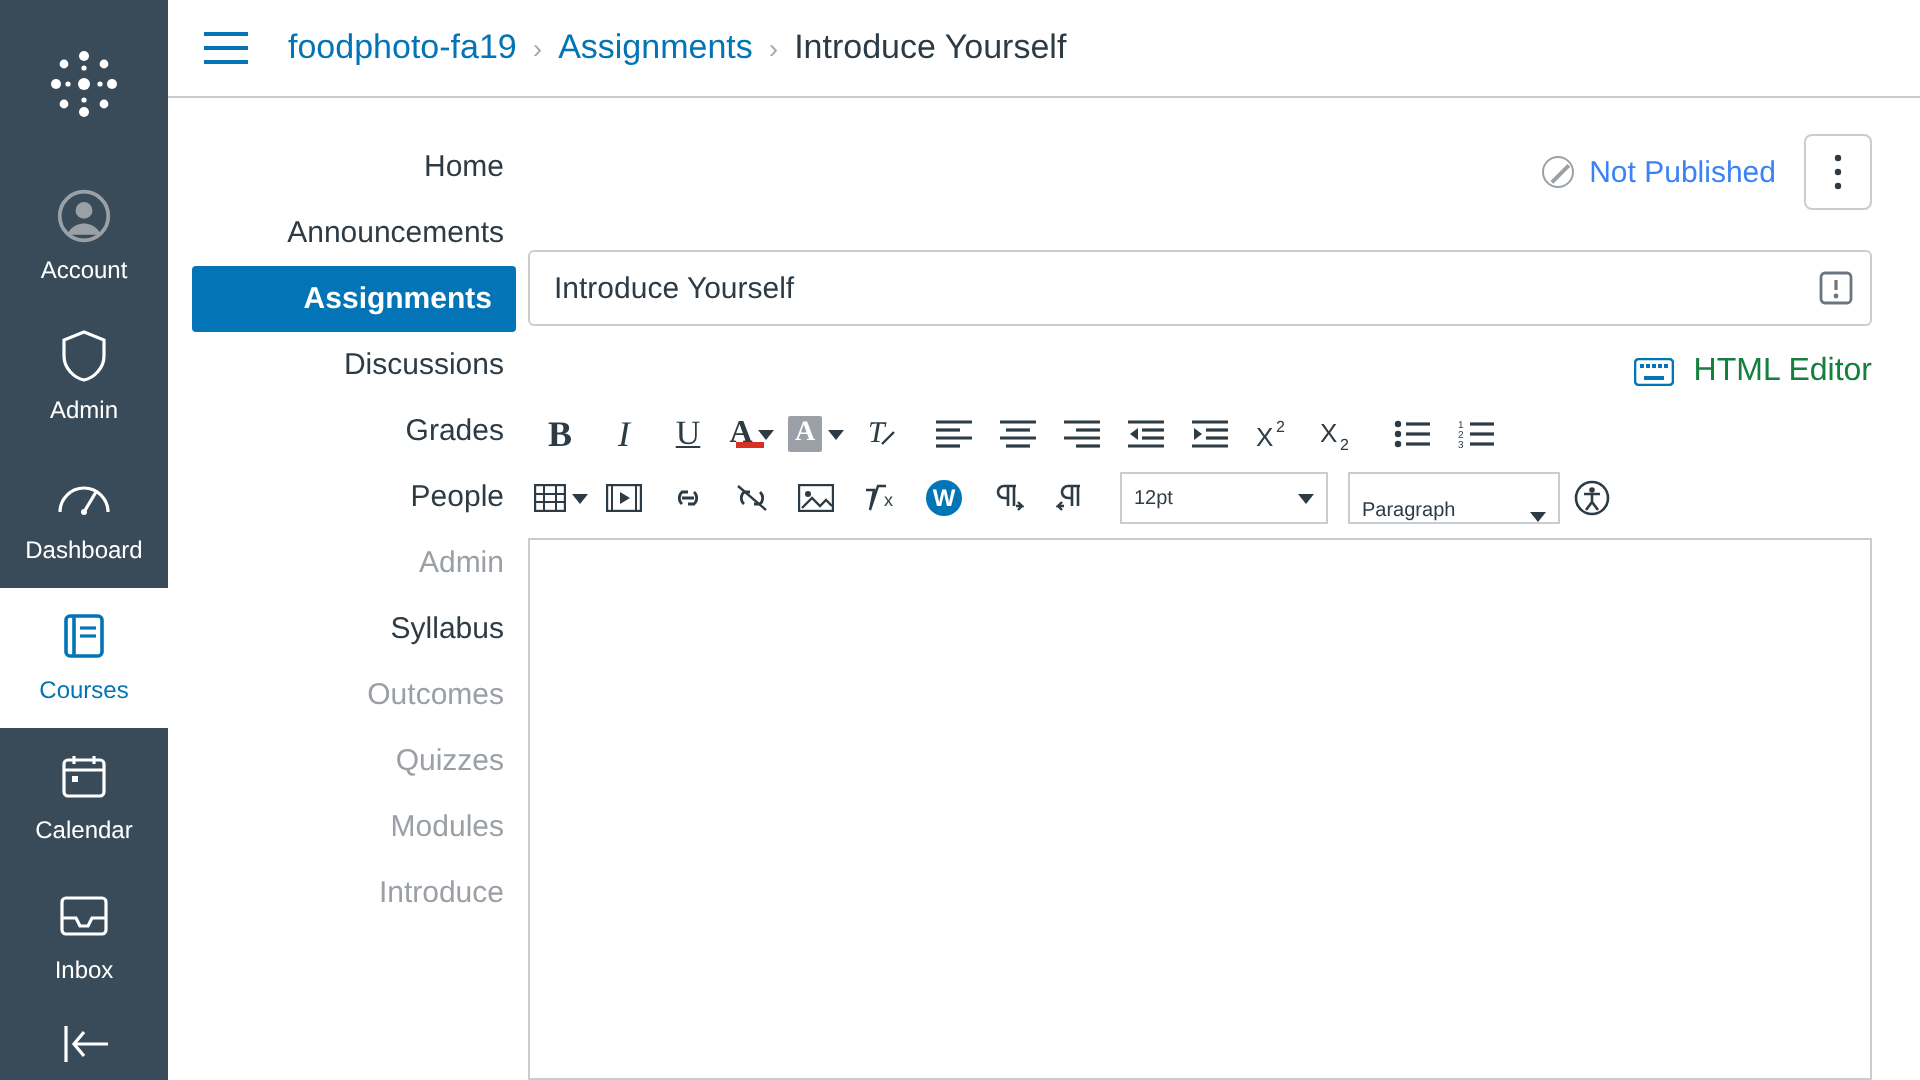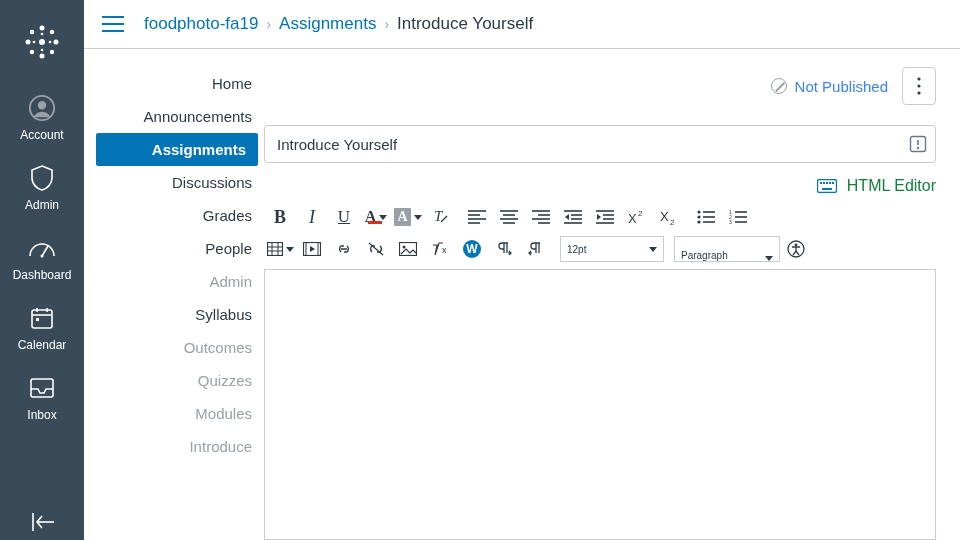--- a/index.html
+++ b/index.html
@@ -113,20 +113,31 @@
   <div class="gnav-item">
     <div class="icon-wrap">
         <svg width="28" height="20" viewBox="0 0 28 20">
           <path d="M2 18 A12 12 0 0 1 26 18" fill="none" stroke="#fff" stroke-width="1.6"></path>
           <line x1="14" y1="18" x2="20" y2="8" stroke="#fff" stroke-width="1.6"></line>
           <circle cx="14" cy="18" r="1.5" fill="#fff"></circle>
         </svg>
       </div>
     <span class="label">Dashboard</span>
   </div>
+  <div class="gnav-item active">
+    <div class="icon-wrap">
+        <svg width="22" height="24" viewBox="0 0 22 24">
+          <rect x="2" y="2" width="18" height="20" rx="2" fill="none" stroke="#0374B5" stroke-width="1.8"></rect>
+          <line x1="6" y1="2" x2="6" y2="22" stroke="#0374B5" stroke-width="1.8"></line>
+          <line x1="9" y1="8" x2="17" y2="8" stroke="#0374B5" stroke-width="1.6"></line>
+          <line x1="9" y1="12" x2="17" y2="12" stroke="#0374B5" stroke-width="1.6"></line>
+        </svg>
+      </div>
+    <span class="label">Courses</span>
+  </div>
   <div class="gnav-item">
     <div class="icon-wrap">
         <svg width="24" height="24" viewBox="0 0 24 24">
           <rect x="2" y="4" width="20" height="18" rx="2" fill="none" stroke="#fff" stroke-width="1.6"></rect>
           <line x1="2" y1="9" x2="22" y2="9" stroke="#fff" stroke-width="1.6"></line>
           <line x1="7" y1="2" x2="7" y2="6" stroke="#fff" stroke-width="1.6"></line>
           <line x1="17" y1="2" x2="17" y2="6" stroke="#fff" stroke-width="1.6"></line>
           <rect x="6" y="12" width="3" height="3" fill="#fff"></rect>
         </svg>
       </div>

